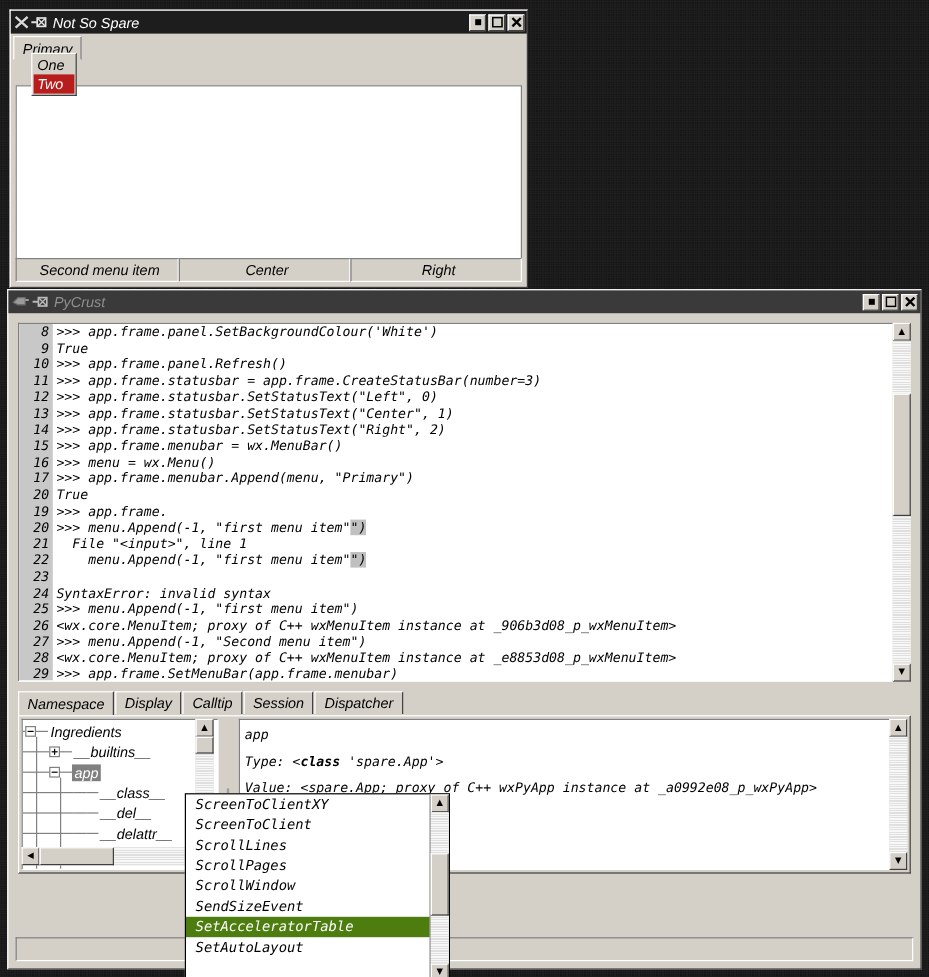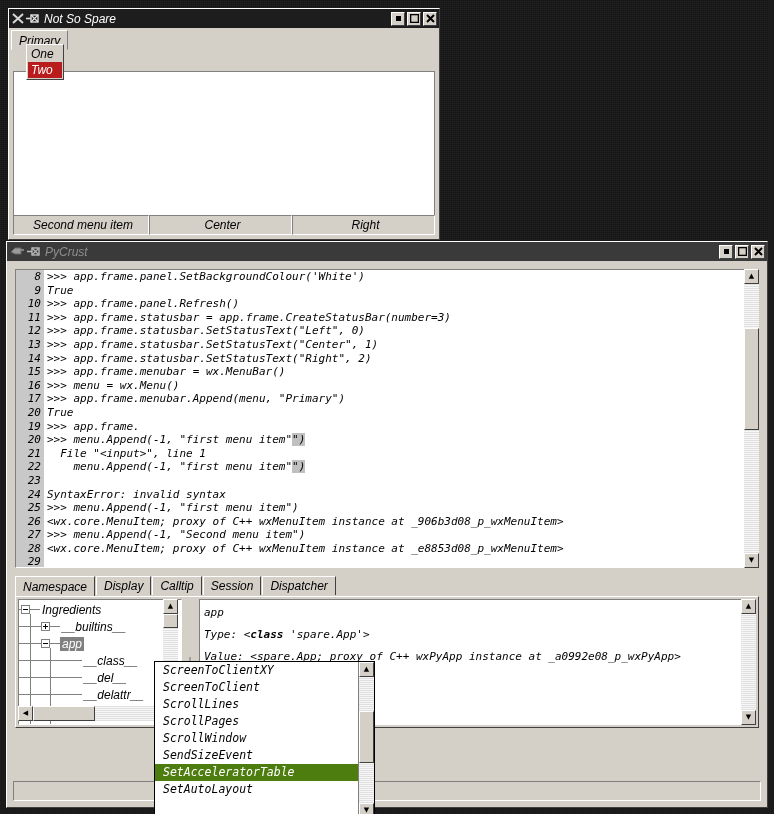--- a/index.html
+++ b/index.html
@@ -518,20 +518,21 @@
           <div class="cl"><span>&gt;&gt;&gt; app.frame.</span></div>
           <div class="cl"><span>&gt;&gt;&gt; menu.Append(-1, "first menu item"</span><span class="sel">")</span></div>
           <div class="cl"><span>  File "&lt;input&gt;", line 1</span></div>
           <div class="cl"><span>    menu.Append(-1, "first menu item"</span><span class="sel">")</span></div>
           <div class="cl"><span></span></div>
           <div class="cl"><span>SyntaxError: invalid syntax</span></div>
           <div class="cl"><span>&gt;&gt;&gt; menu.Append(-1, "first menu item")</span></div>
           <div class="cl"><span>&lt;wx.core.MenuItem; proxy of C++ wxMenuItem instance at _906b3d08_p_wxMenuItem&gt;</span></div>
           <div class="cl"><span>&gt;&gt;&gt; menu.Append(-1, "Second menu item")</span></div>
           <div class="cl"><span>&lt;wx.core.MenuItem; proxy of C++ wxMenuItem instance at _e8853d08_p_wxMenuItem&gt;</span></div>
+          <div class="cl"><span>&gt;&gt;&gt; app.frame.SetMenuBar(app.frame.menubar)</span></div>
         </div>
     </div>
 
     <div class="vscroll" style="left:735px; top:6px; height:299px;">
       <div class="sb-arrow" style="position:absolute; top:0; left:0;">▲</div>
       <div class="sb-track" style="position:absolute; top:15px; left:0; width:15px; height:269px;">
         <div class="sb-thumb" style="position:absolute; top:44px; left:0; width:15px; height:102px;"></div>
       </div>
       <div class="sb-arrow" style="position:absolute; bottom:0; left:0;">▼</div>
     </div>

